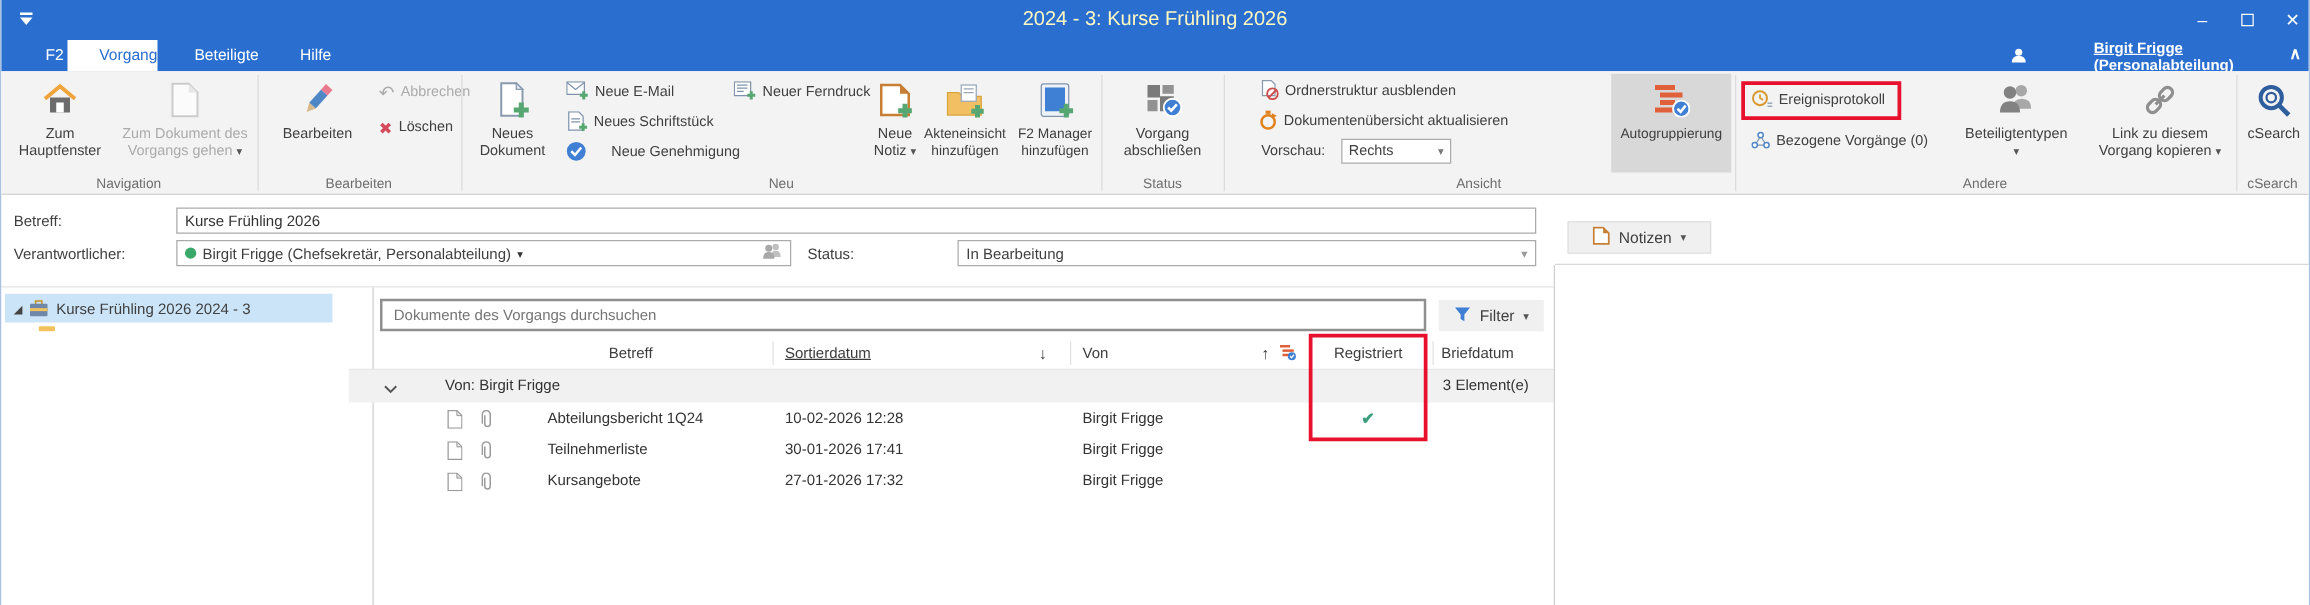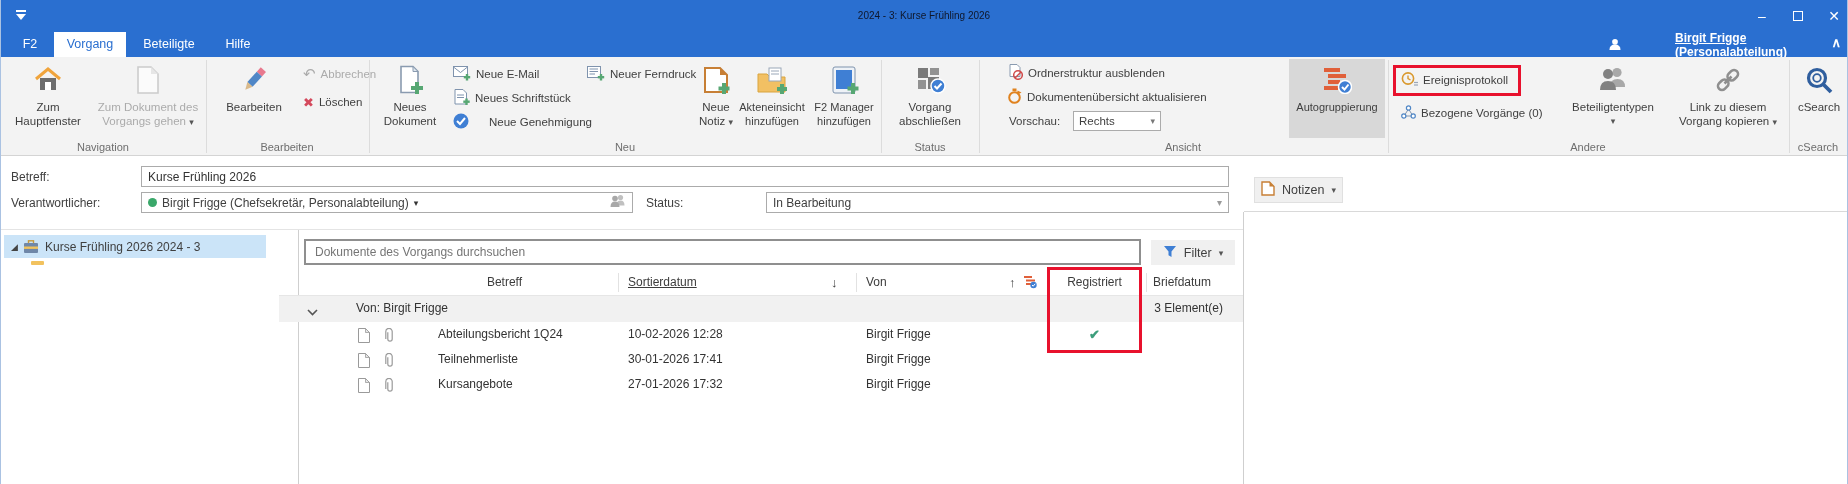--- a/index.html
+++ b/index.html
@@ -9,27 +9,27 @@
     background:#fff; font-family:"Liberation Sans", sans-serif; color:#3f3f3f;
     border-left:1px solid #aac2e2; border-right:1px solid #aac2e2;
   }
   
   .titlebar { position:absolute; left:0; top:0; width:100%; height:32px; background:#2a6fd0; }
   .qa-icon { position:absolute; left:14px; top:9px; width:12px; height:12px; cursor:pointer; }
   .qa-icon .bar { position:absolute; left:1px; top:1px; width:10px; height:2px; background:#fff; }
   .qa-icon .tri { position:absolute; left:1px; top:5px; width:0; height:0;
     border-left:5px solid transparent; border-right:5px solid transparent; border-top:6px solid #fff; }
   .title { position:absolute; left:0; top:0; width:100%; height:32px; line-height:32px;
-    text-align:center; color:#0f172a; font-size:10px; }
+    text-align:center; color:#fef9c3; font-size:16px; }
   .wctrl { position:absolute; right:6px; top:0; height:32px; display:flex; align-items:center; gap:22px; color:#fff; }
   .wctrl .wbtn { font-size:14px; line-height:14px; cursor:pointer; width:14px; text-align:center; }
   .maxglyph { display:inline-block; width:10px; height:10px; border:1.5px solid #fff; }
   
   .tabrow { position:absolute; left:0; top:32px; width:100%; height:25px; background:#2a6fd0; }
-  .tab { position:absolute; top:0; height:25px; line-height:25px; color:#fff; font-size:12.5px; text-align:center; cursor:pointer; }
+  .tab { position:absolute; top:0; height:25px; line-height:25px; color:#fff; font-size:12.5px; text-align:right; cursor:pointer; }
   .tab.active { background:#fff; color:#2a6fd0; }
   .userlink { position:absolute; top:0; height:25px; display:flex; align-items:center; gap:6px; color:#fff; font-size:12px; cursor:pointer; }
   .userlink .uname { text-decoration:underline; font-weight:bold;padding-left:48px; }
   .collapse-chevron { position:absolute; right:6px; top:3px; color:#fff; font-size:13px; font-weight:bold; cursor:pointer; }
   
   .ribbon { position:absolute; left:0; top:57px; width:100%; height:99px; background:#f3f3f3; border-bottom:1px solid #d4d4d4; }
   .rdiv { position:absolute; top:3px; bottom:2px; width:1px; background:#dcdcdc; }
   .rgl { position:absolute; top:84px; height:14px; font-size:11px; color:#6e6e6e; text-align:center; }
   .rbtn-lg { position:absolute; top:2px; height:79px; display:flex; flex-direction:column; align-items:center; cursor:pointer; font-size:11.5px; }
   .rbtn-lg .ric { height:42px; display:flex; align-items:center; justify-content:center; }
@@ -41,21 +41,21 @@
   .redbox { position:absolute; border:3px solid #e8112d; pointer-events:none; }
   .vselect { position:absolute; background:#fff; border:1px solid #ababab; font-size:11.5px; display:flex; align-items:center; padding:0 5px; justify-content:space-between; cursor:pointer; }
   
   .flabel { position:absolute; font-size:12px; color:#3f3f3f; }
   .finput { position:absolute; height:21px; border:1px solid #ababab; background:#fff; font-size:12px;
     font-family:"Liberation Sans", sans-serif; color:#333; padding:0 6px; }
   .ffield { position:absolute; height:21px; border:1px solid #ababab; background:#fff; font-size:12px;
     display:flex; align-items:center; padding:0 6px; gap:5px; cursor:pointer; }
   .gdot { width:9px; height:9px; border-radius:50%; background:#3aa86a; flex:none; }
   .notizen-btn { position:absolute; display:flex; align-items:center; gap:7px; background:#f0f0f0;
-    border:1px solid #e0e0e0; font-size:12.5px; padding:0 6px; cursor:pointer;text-align:right; }
+    border:1px solid #e0e0e0; font-size:12.5px; padding:0 19px; cursor:pointer;text-align:right; }
   .hline { position:absolute; height:1px; background:#d9d9d9; }
   .vline { position:absolute; width:1px; background:#cfcfcf; }
   
   .tree-sel { position:absolute; left:3px; top:235px; width:262px; height:23px; background:#cbe4f8;
     display:flex; align-items:center; font-size:12px; cursor:pointer; }
   .expander { width:12px; margin-left:7px; font-size:9px; color:#444; }
   .tree-stub { position:absolute; left:30px; top:261px; width:13px; height:4px; background:#f2c25e; border-radius:1px; }
   
   .search { position:absolute; left:303px; top:239px; width:837px; height:26px; border:2px solid #8f8f8f;
     font-size:12px; font-family:"Liberation Sans", sans-serif; padding:0 9px; color:#333; }

